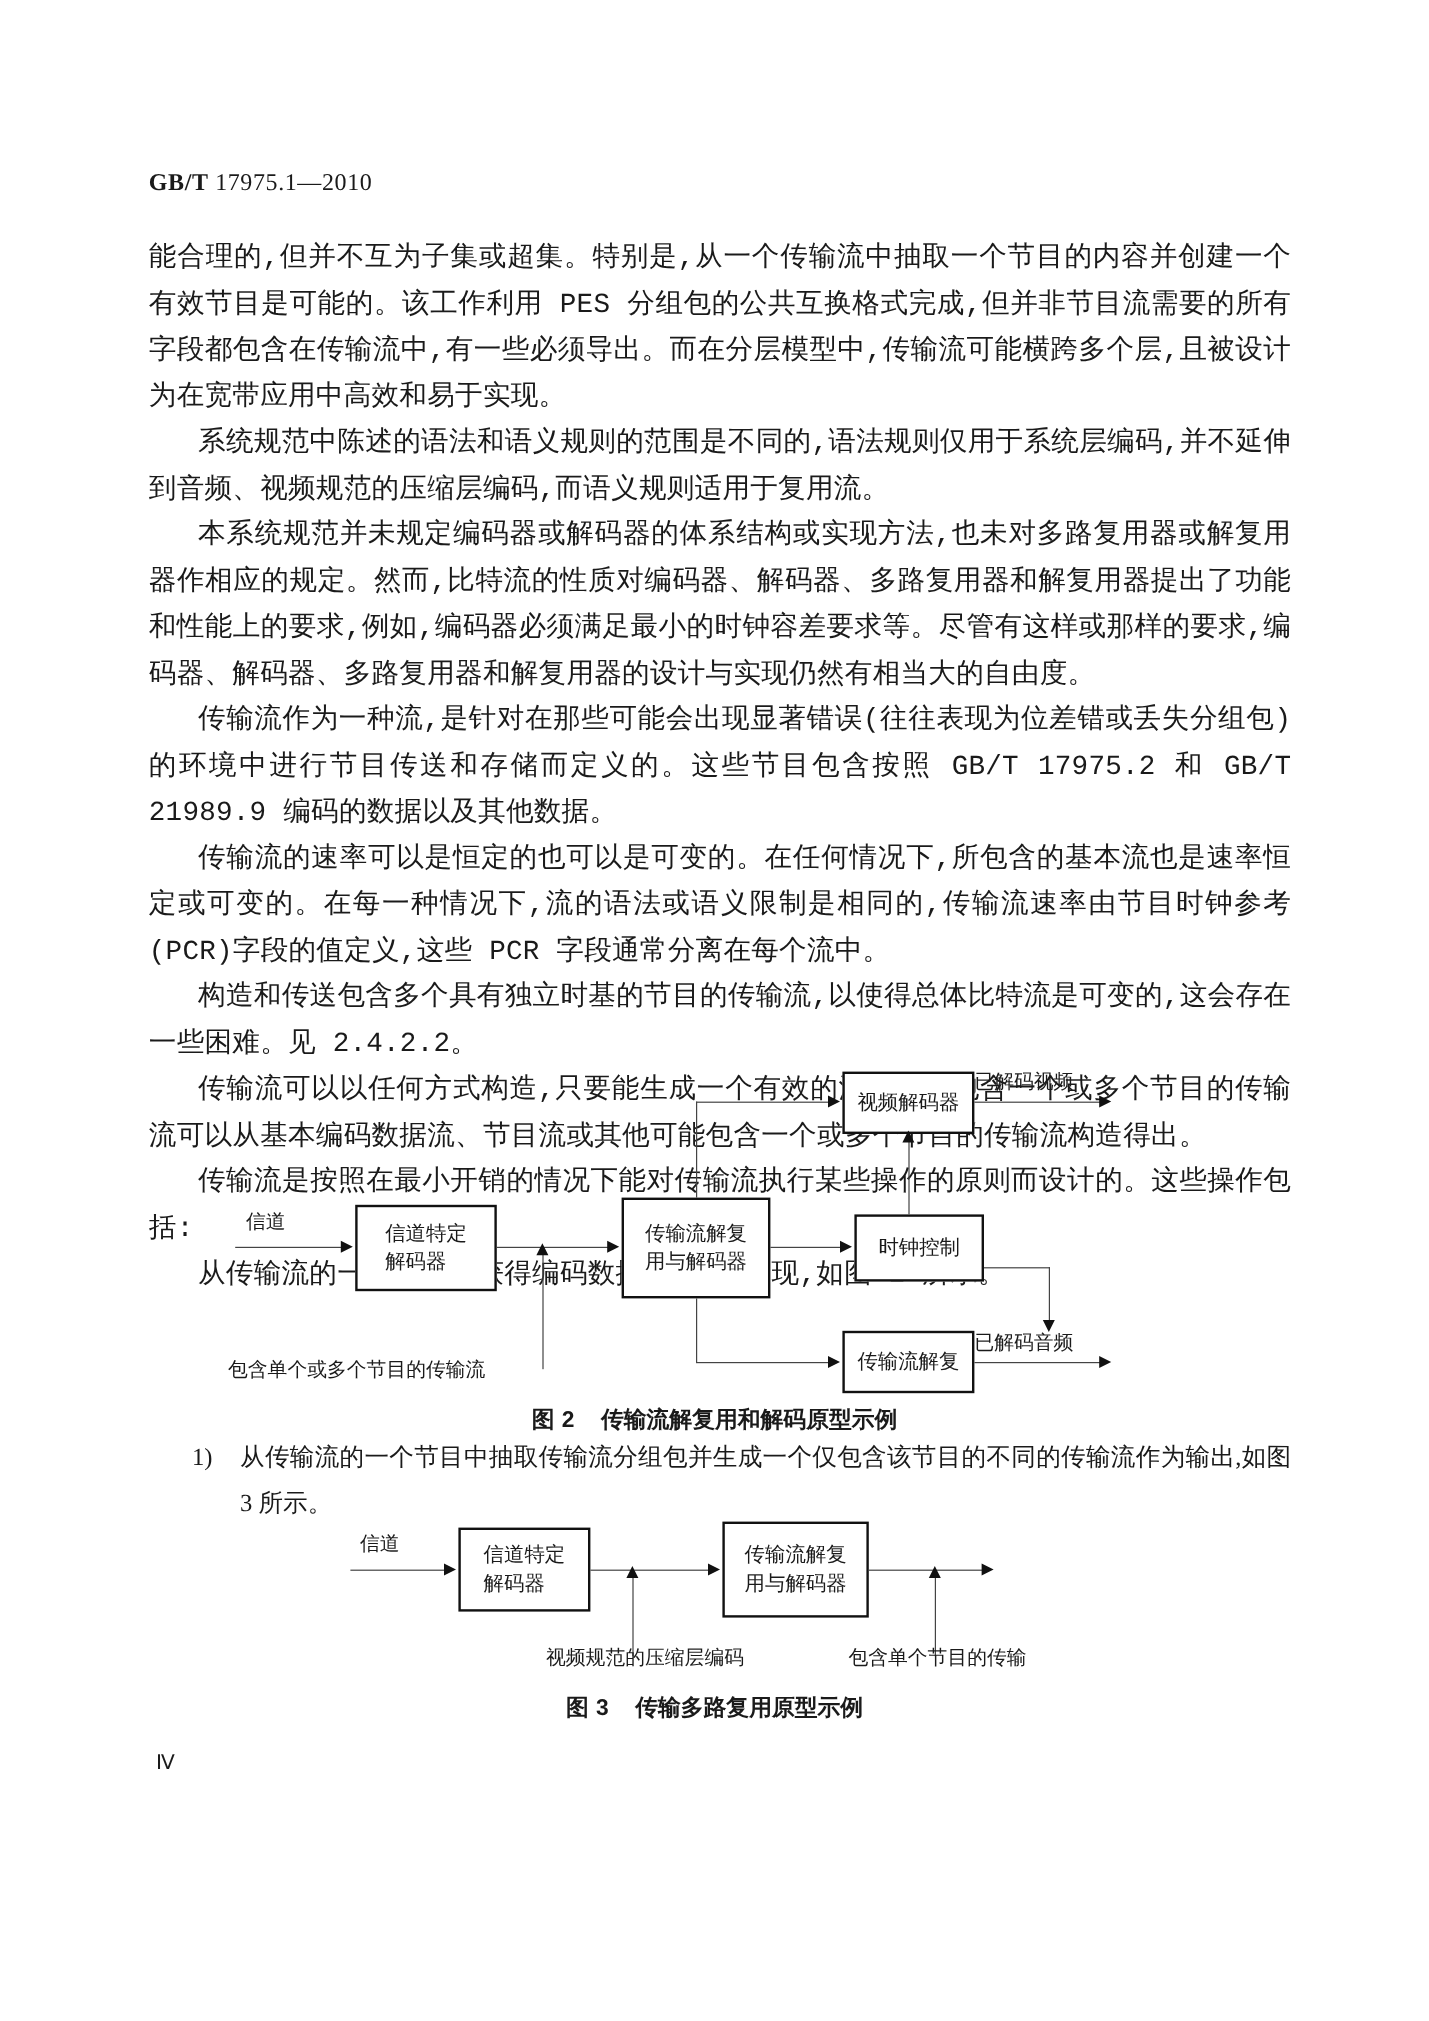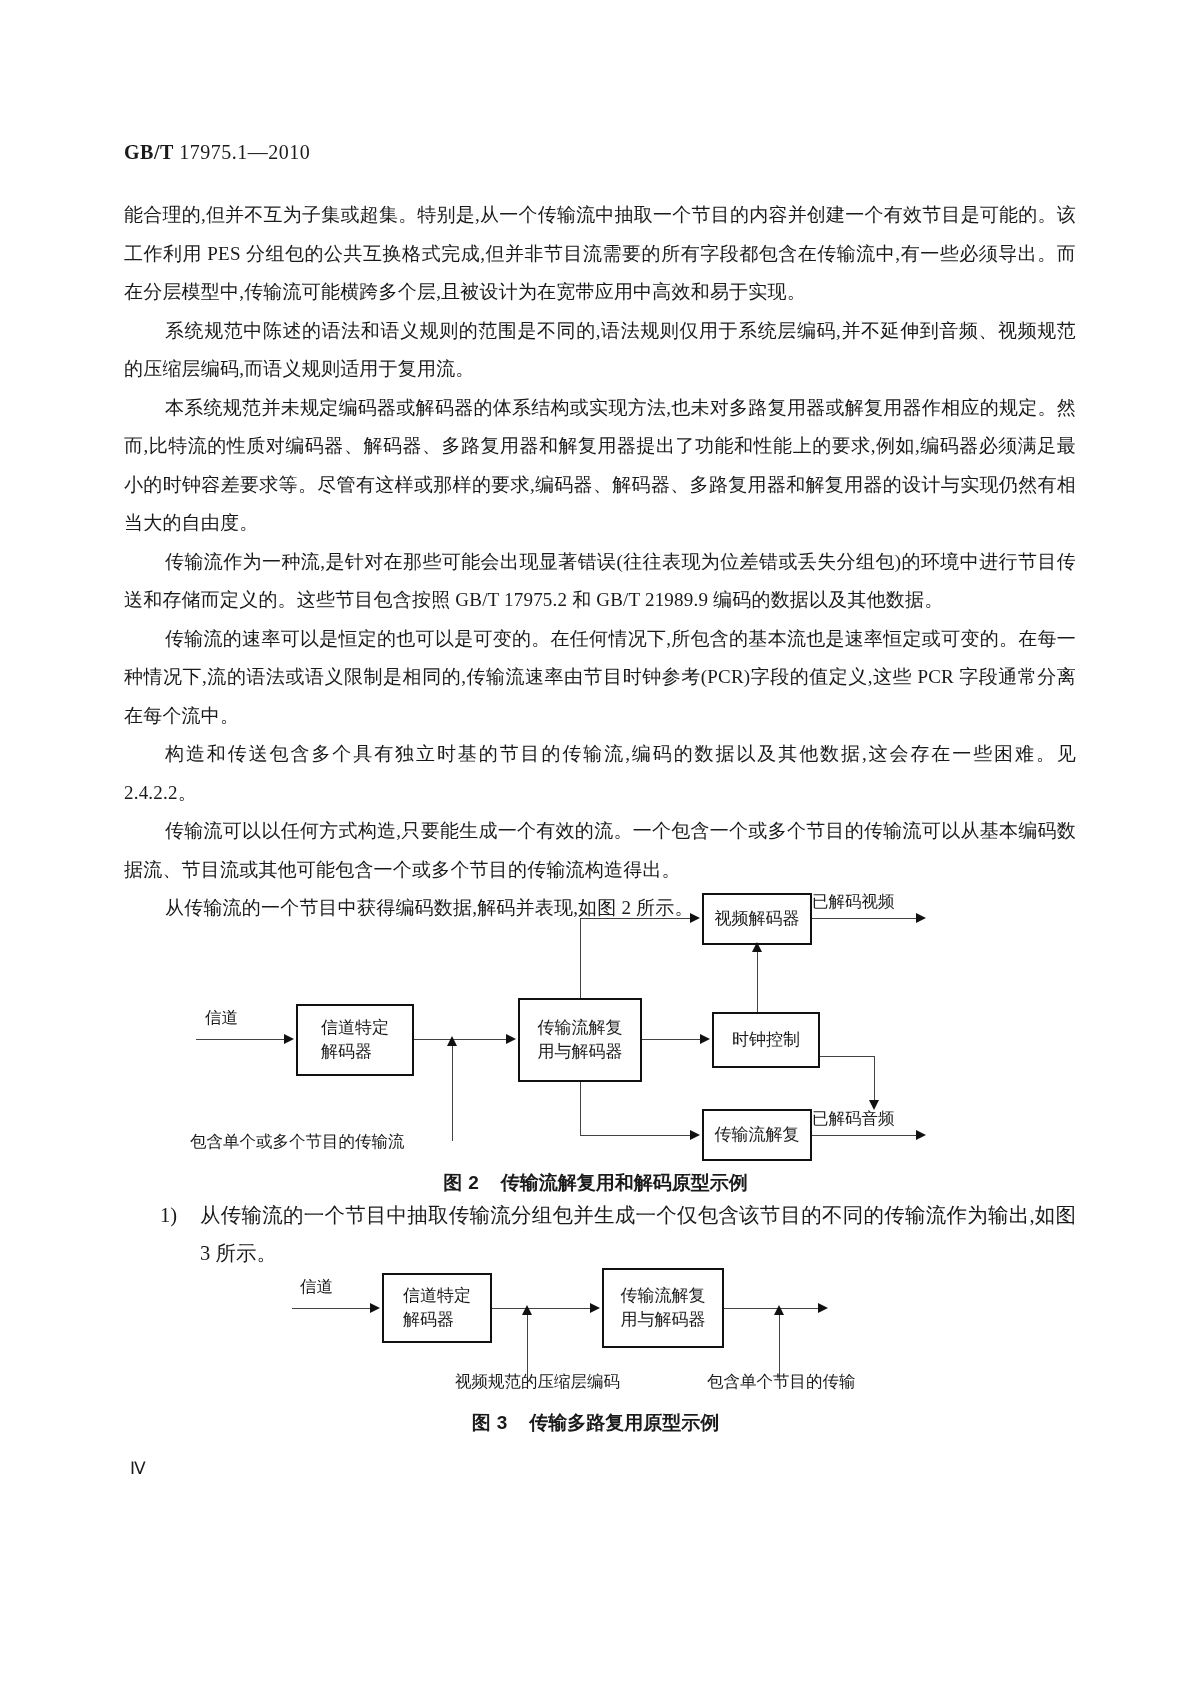--- a/index.html
+++ b/index.html
@@ -18,25 +18,25 @@
     font-size:20px; letter-spacing:0.5px;
     font-family:"Liberation Serif", serif;
   }
   .header .gb { font-weight:bold; font-family:"Liberation Serif", serif; }
 
   .body-col {
     position:absolute; left:124px; top:168px; width:952px;
   }
   p.para {
     margin:0 0 0 0;
-    font-size:19px;
+    font-size:23px;
     line-height:38.5px;
     text-align:justify;
     text-justify:inter-ideograph;
-    font-family:Liberation Serif, serif;
+    font-family:Liberation Mono, monospace;
     letter-spacing:0.2px;
   }
   p.indent { text-indent:41px; }
   h2.sec {
     margin:18px 0 10px 0;
     font-size:20.5px;
     line-height:38px;
     font-weight:bold;
     font-family:"Liberation Sans", sans-serif;
   }
@@ -118,22 +118,23 @@
   </div>
 
   <div class="body-col">
     <p class="para">能合理的,但并不互为子集或超集。特别是,从一个传输流中抽取一个节目的内容并创建一个有效节目是可能的。该工作利用 PES 分组包的公共互换格式完成,但并非节目流需要的所有字段都包含在传输流中,有一些必须导出。而在分层模型中,传输流可能横跨多个层,且被设计为在宽带应用中高效和易于实现。</p>
     <p class="para indent">系统规范中陈述的语法和语义规则的范围是不同的,语法规则仅用于系统层编码,并不延伸到音频、视频规范的压缩层编码,而语义规则适用于复用流。</p>
     <p class="para indent">本系统规范并未规定编码器或解码器的体系结构或实现方法,也未对多路复用器或解复用器作相应的规定。然而,比特流的性质对编码器、解码器、多路复用器和解复用器提出了功能和性能上的要求,例如,编码器必须满足最小的时钟容差要求等。尽管有这样或那样的要求,编码器、解码器、多路复用器和解复用器的设计与实现仍然有相当大的自由度。</p>
 
 
     <p class="para indent">传输流作为一种流,是针对在那些可能会出现显著错误(往往表现为位差错或丢失分组包)的环境中进行节目传送和存储而定义的。这些节目包含按照 GB/T 17975.2 和 GB/T 21989.9 编码的数据以及其他数据。</p>
     <p class="para indent">传输流的速率可以是恒定的也可以是可变的。在任何情况下,所包含的基本流也是速率恒定或可变的。在每一种情况下,流的语法或语义限制是相同的,传输流速率由节目时钟参考(PCR)字段的值定义,这些 PCR 字段通常分离在每个流中。</p>
-    <p class="para indent">构造和传送包含多个具有独立时基的节目的传输流,编码的数据以及其他数据,这会存在一些困难。见 2.4.2.2。</p>
+    <p class="para indent">构造和传送包含多个具有独立时基的节目的传输流,以使得总体比特流是可变的,这会存在一些困难。见 2.4.2.2。</p>
     <p class="para indent">传输流可以以任何方式构造,只要能生成一个有效的流。一个包含一个或多个节目的传输流可以从基本编码数据流、节目流或其他可能包含一个或多个节目的传输流构造得出。</p>
+    <p class="para indent">传输流是按照在最小开销的情况下能对传输流执行某些操作的原则而设计的。这些操作包括:</p>
     <p class="para indent">从传输流的一个节目中获得编码数据,解码并表现,如图 2 所示。</p>
   </div>
 
   <div class="figure" style="top:880px;">
     <div class="fig-canvas" style="height:260px;">
 
       <div class="lbl" style="left:205px; top:985px; top:0; transform:translate(0,100px);">信道</div>
       <div class="hline" style="left:196px; top:131px; width:90px;"></div>
       <div class="arrow-r" style="left:284px; top:126px;"></div>
 

